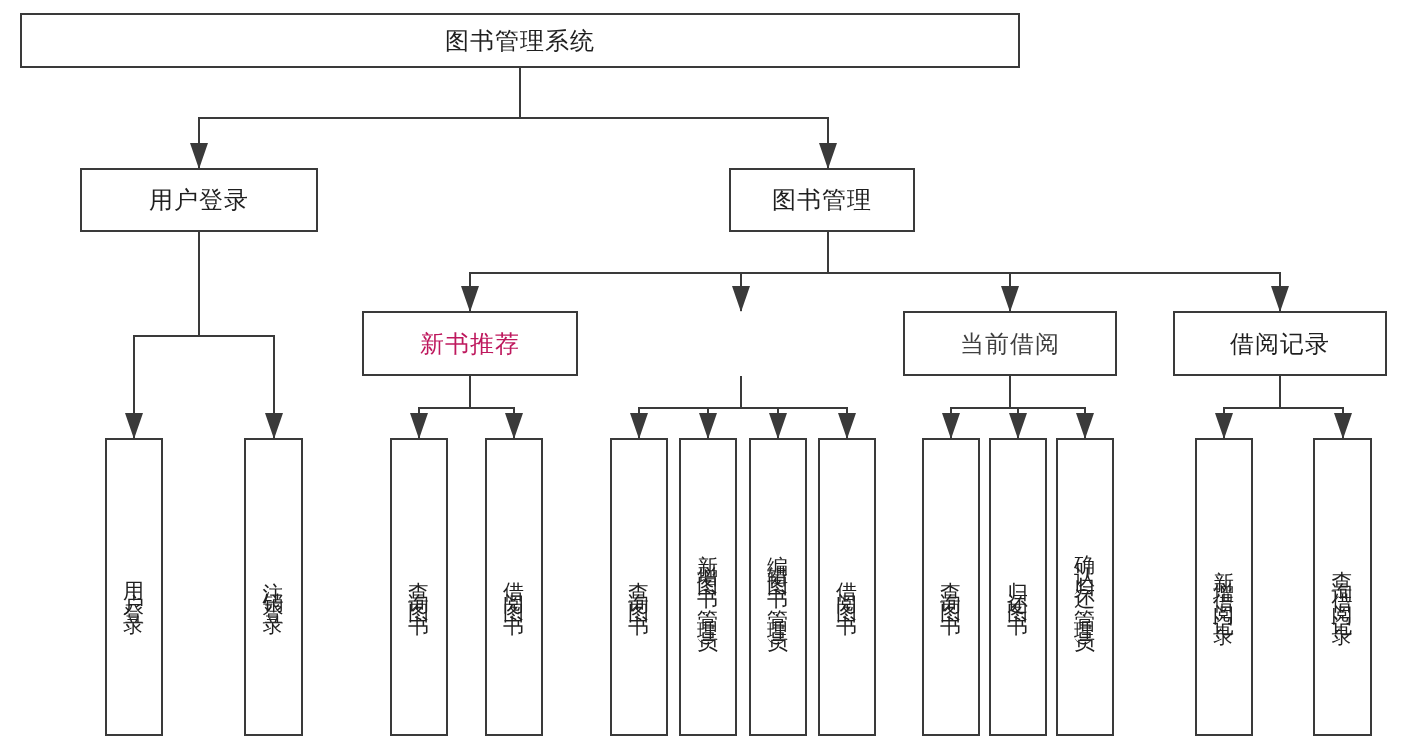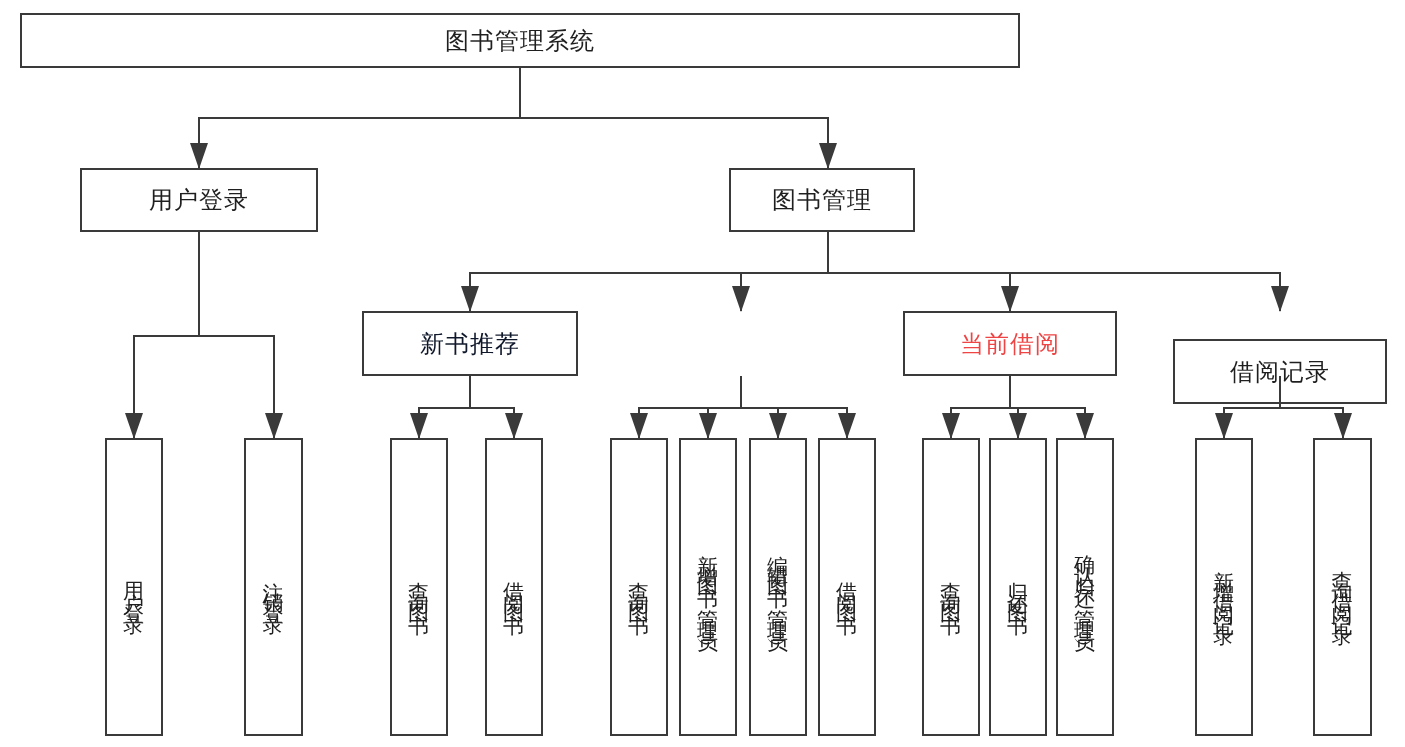--- a/index.html
+++ b/index.html
@@ -69,26 +69,26 @@
 <div class="node h" style="left: 20px; top: 13px; width: 1000px; height: 55px; border-color: rgb(58, 58, 58);">
       <span class="label" style="color: rgb(31, 31, 31);">图书管理系统</span>
     </div>
     <div class="node h" style="left: 80px; top: 168px; width: 238px; height: 64px; border-color: rgb(58, 58, 58);">
       <span class="label" style="color: rgb(31, 31, 31);">用户登录</span>
     </div>
     <div class="node h" style="left: 711px; top: 168px; width: 186px; height: 64px; border-color: rgb(58, 58, 58); margin-left: 18px;">
       <span class="label" style="color: rgb(31, 31, 31);">图书管理</span>
     </div>
     <div class="node h" style="left: 362px; top: 311px; width: 216px; height: 65px; border-color: rgb(58, 58, 58);">
-      <span class="label" style="color: #0f172a;">新书推荐</span>
+      <span class="label" style="color: #be185d;">新书推荐</span>
     </div>
     <div class="node h" style="left: 903px; top: 311px; width: 214px; height: 65px; border-color: rgb(58, 58, 58);">
-      <span class="label" style="color: #ef4444;">当前借阅</span>
+      <span class="label" style="color: #404040;">当前借阅</span>
     </div>
-    <div class="node h" style="left: 1173px; top: 311px; width: 214px; height: 65px; border-color: rgb(58, 58, 58); margin-top: 28px;">
+    <div class="node h" style="left: 1173px; top: 311px; width: 214px; height: 65px; border-color: rgb(58, 58, 58);">
       <span class="label" style="color: rgb(31, 31, 31);">借阅记录</span>
     </div>
     <div class="node v" style="left: 105px; top: 438px; width: 58px; height: 298px; border-color: rgb(58, 58, 58);">
       <span class="label" style="color: rgb(31, 31, 31);">用户登录</span>
     </div>
     <div class="node v" style="left: 244px; top: 438px; width: 59px; height: 298px; border-color: rgb(58, 58, 58);">
       <span class="label" style="color: rgb(31, 31, 31);">注销登录</span>
     </div>
     <div class="node v" style="left: 390px; top: 438px; width: 58px; height: 298px; border-color: rgb(58, 58, 58);">
       <span class="label" style="color: rgb(31, 31, 31);">查询图书</span>

